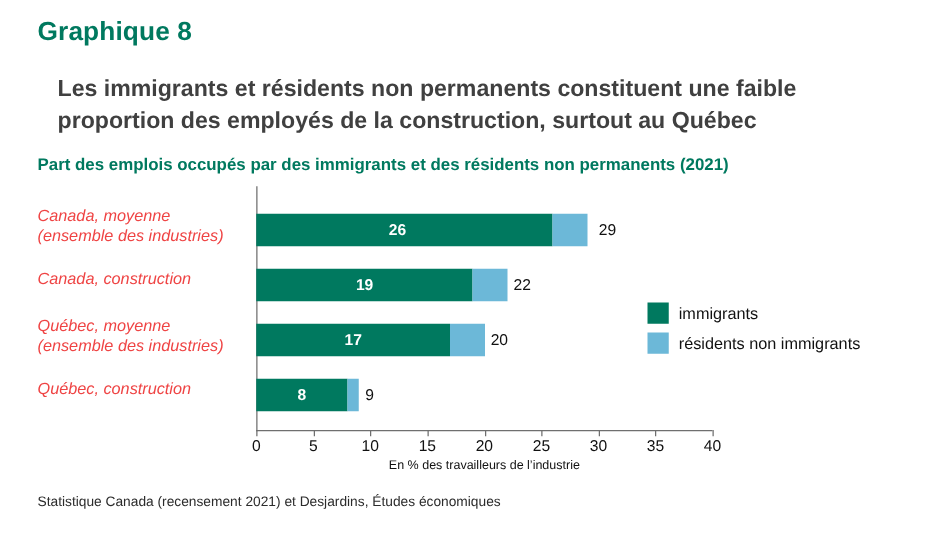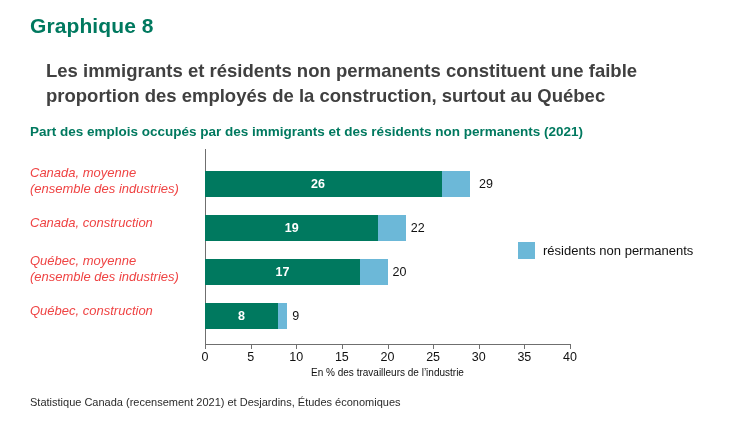--- a/index.html
+++ b/index.html
@@ -246,21 +246,25 @@
             <div class="seg-val" style="left: 26.5px; width: 20px; text-align: center;">8</div>
             <div class="seg seg-b" style="left: 73px; width: 9.125px; background: rgb(108, 184, 216);"></div>
             <div class="total-val" style="left: 87.125px;">9</div>
           </div>
         </div>
 
       <div class="x-axis-title">En % des travailleurs de l’industrie</div>
 
       <div class="legend" id="legend">
           <div class="legend-item">
+            <span class="legend-swatch" style="background: rgb(0, 121, 95);"></span>
+            <span>immigrants</span>
+          </div>
+          <div class="legend-item">
             <span class="legend-swatch" style="background: rgb(108, 184, 216);"></span>
-            <span>résidents non permanents</span>
+            <span>résidents non immigrants</span>
           </div>
         </div>
     </div>
   </div>
 
   <div class="source">Statistique Canada (recensement 2021) et Desjardins, Études économiques</div>
 </div>
 
 </body></html>

